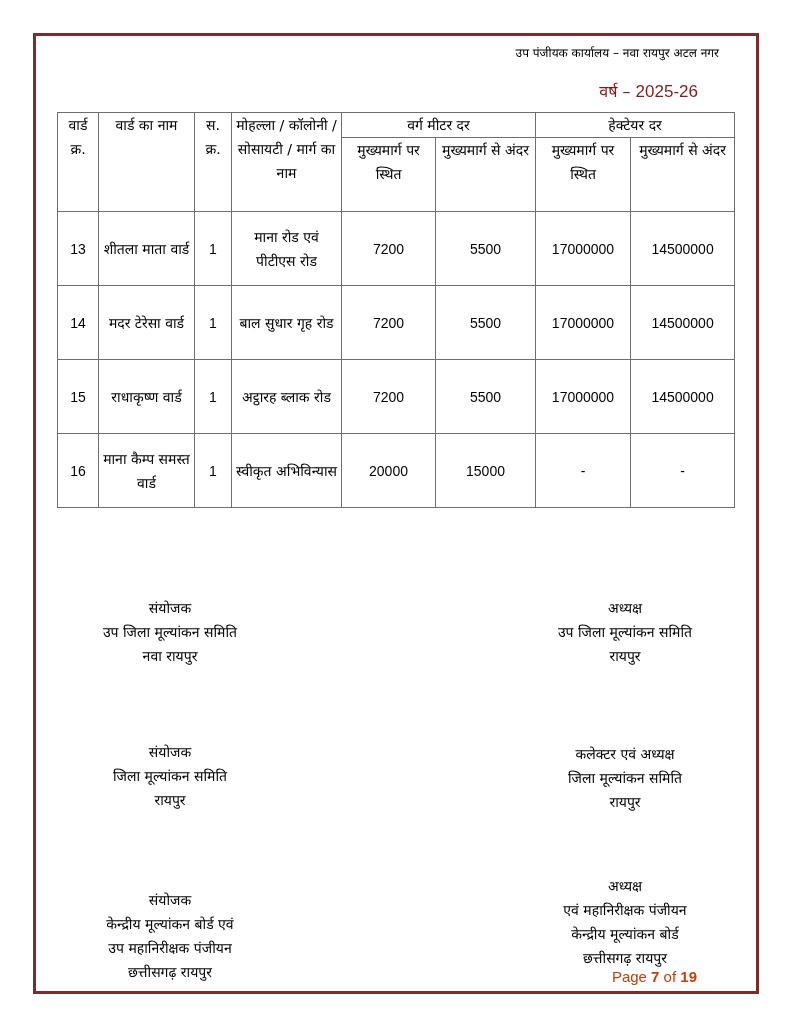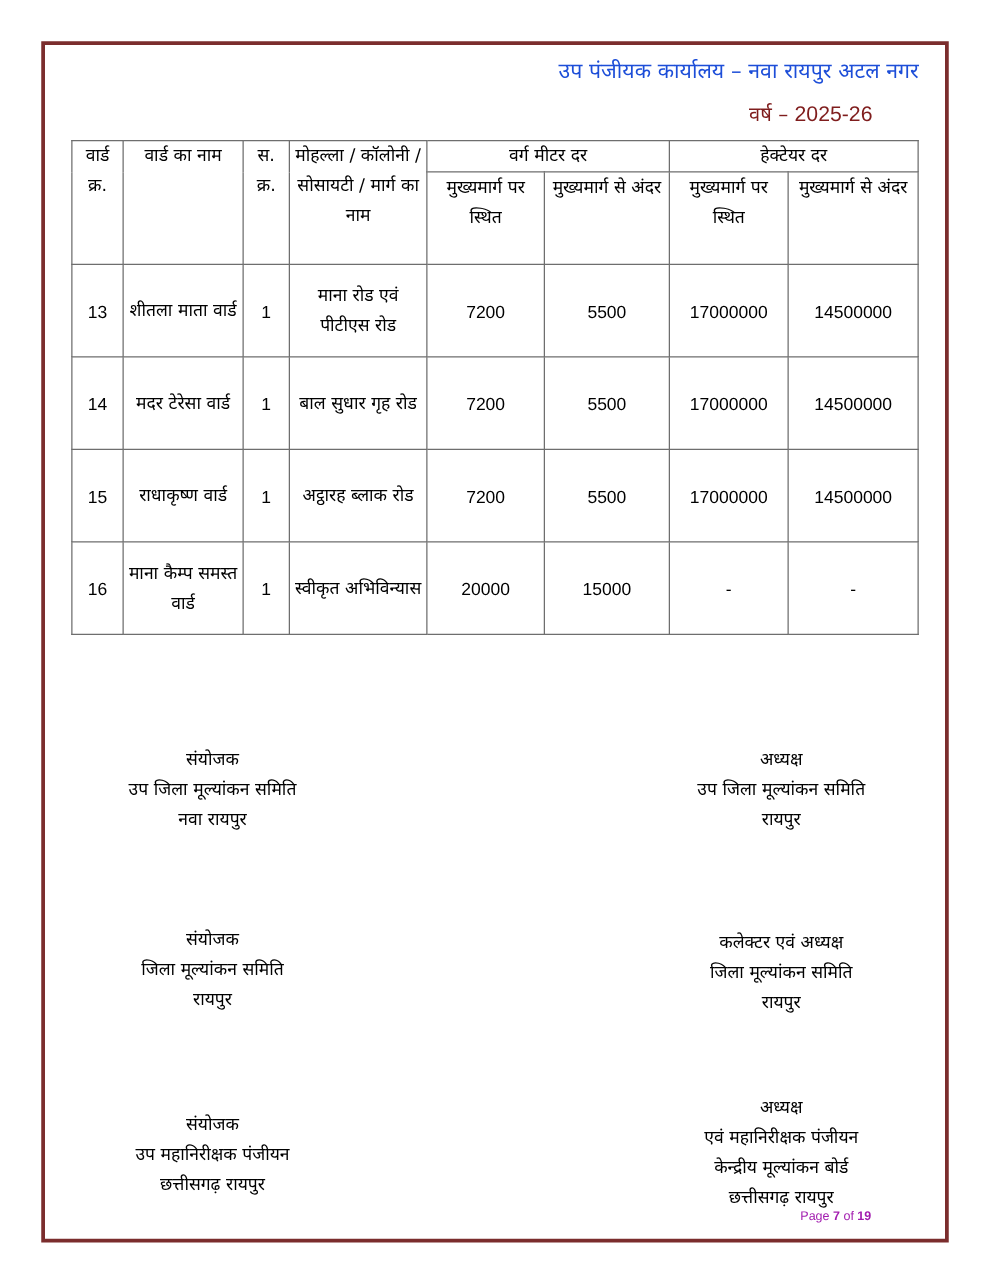--- a/index.html
+++ b/index.html
@@ -1,36 +1,36 @@
 <!DOCTYPE html>
 <html><head>
 <meta charset="utf-8">
 <style>
   html, body { margin: 0; padding: 0; background: #ffffff; }
   body { width: 791px; height: 1024px; position: relative; overflow: hidden;
          font-family: "DejaVu Sans", sans-serif; color: #000; }
   .frame { position: absolute; left: 33px; top: 33px; width: 720px; height: 955px;
            border: 3px solid #7b2d2d; box-sizing: content-box; }
-  .office { position: absolute; right: 56px; top: 44px; font-size: 17px; color: #1d4ed8; white-space: nowrap; }
+  .office { position: absolute; right: 72px; top: 44px; font-size: 12px; color: #000000; white-space: nowrap; }
   .year { position: absolute; right: 93px; top: 80px; font-size: 16px; color: #7f1d1d; white-space: nowrap; }
   .year .num { font-family: "Liberation Sans", sans-serif; font-size: 17px; }
   table.rates { position: absolute; left: 57px; top: 112px; width: 677px;
                 border-collapse: collapse; table-layout: fixed; }
   table.rates td, table.rates th { border: 1px solid #6e6e6e; text-align: center; vertical-align: middle;
                 padding: 0 2px; }
   table.rates th { color: #000000; font-weight: normal; font-size: 14px; line-height: 24px; vertical-align: top; }
   table.rates th.sub { vertical-align: top; }
   table.rates td { font-size: 14px; line-height: 24px; }
   td.num { font-family: "Liberation Sans", sans-serif; font-size: 16px; }
   tr.data-row { height: 74px; }
   .sig { position: absolute; text-align: center; font-size: 14px; line-height: 24px; white-space: nowrap; margin-top: 24px; }
   .sig-l { left: 60px; width: 220px; }
   .sig-r { left: 505px; width: 240px; }
   .footer { position: absolute; right: 94px; top: 968px; font-family: "Liberation Sans", sans-serif;
-            font-size: 10px; color: #a21caf; }
+            font-size: 15px; color: #c2410c; }
   .footer b { font-weight: bold; }
 </style>
 </head>
 <body>
 
 <div class="frame"></div>
 
 <div class="office">उप पंजीयक कार्यालय – नवा रायपुर अटल नगर</div>
 <div class="year"><span>वर्ष – </span><span class="num">2025-26</span></div>
 
@@ -118,20 +118,21 @@
   <div>जिला मूल्यांकन समिति</div>
   <div>रायपुर</div>
 </div>
 <div class="sig sig-r" style="top:718px">
   <div>कलेक्टर एवं अध्यक्ष</div>
   <div>जिला मूल्यांकन समिति</div>
   <div>रायपुर</div>
 </div>
 <div class="sig sig-l" style="top:864px">
   <div>संयोजक</div>
+  <div>केन्द्रीय मूल्यांकन बोर्ड एवं</div>
   <div>उप महानिरीक्षक पंजीयन</div>
   <div>छत्तीसगढ़ रायपुर</div>
 </div>
 <div class="sig sig-r" style="top:850px">
   <div>अध्यक्ष</div>
   <div>एवं महानिरीक्षक पंजीयन</div>
   <div>केन्द्रीय मूल्यांकन बोर्ड</div>
   <div>छत्तीसगढ़ रायपुर</div>
 </div>
 

